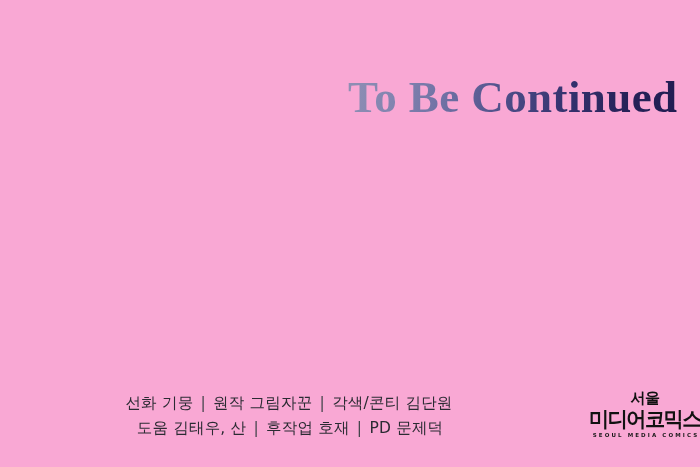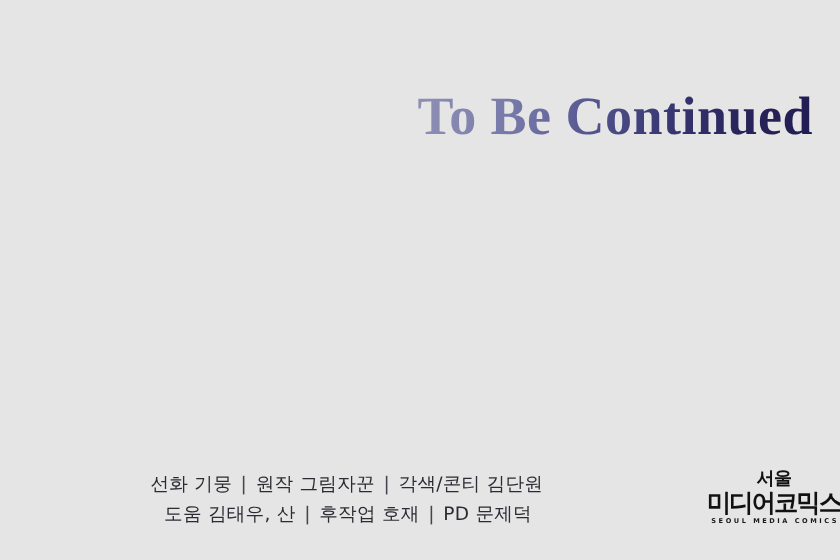--- a/index.html
+++ b/index.html
@@ -7,21 +7,21 @@
     padding: 0;
     background: #ffffff;
   }
   body {
     font-family: "Liberation Sans", sans-serif;
   }
   .page {
     position: relative;
     width: 700px;
     height: 467px;
-    background: #e5e5e5;
+    background: #f9a8d4;
     overflow: hidden;
   }
 
   
   .title-wrap {
     position: absolute;
     left: 0;
     top: 72px;
     width: 700px;
     height: 56px;

